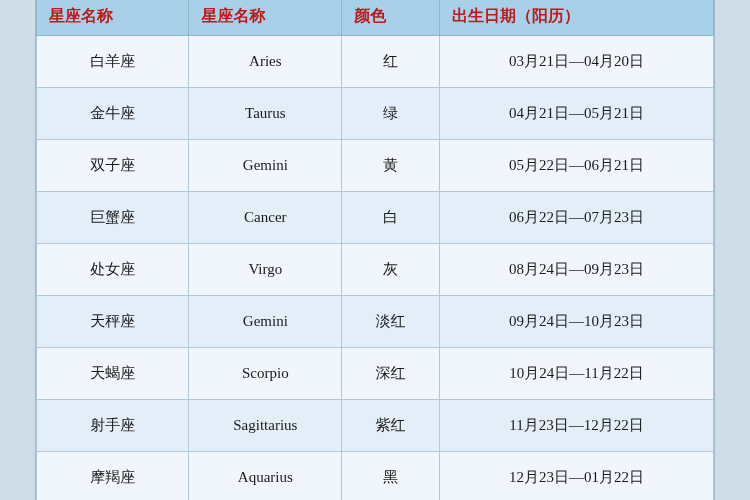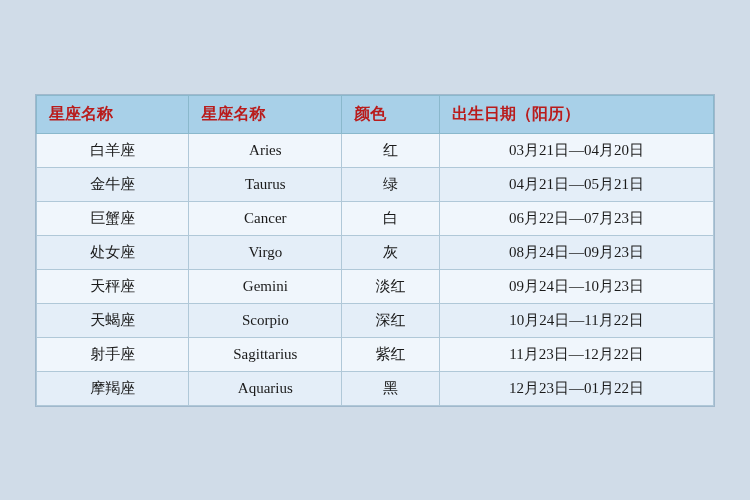--- a/index.html
+++ b/index.html
@@ -45,21 +45,21 @@
     tbody tr {
       background-color: #f0f6fc;
     }
 
     tbody tr:nth-child(even) {
       background-color: #e4eef8;
     }
 
     tbody td {
       border: 1px solid #b0c8d8;
-      padding: 7px 12px;
+      padding: 16px 12px;
       text-align: center;
       font-size: 15px;
       color: #1a1a1a;
     }
 
     tbody td:first-child {
       color: #1a1a1a;
     }
 
     tbody td:nth-child(2) {
@@ -84,20 +84,26 @@
           <td>白羊座</td>
           <td>Aries</td>
           <td>红</td>
           <td>03月21日—04月20日</td>
         </tr>
         <tr>
           <td>金牛座</td>
           <td>Taurus</td>
           <td>绿</td>
           <td>04月21日—05月21日</td>
+        </tr>
+        <tr>
+          <td>双子座</td>
+          <td>Gemini</td>
+          <td>黄</td>
+          <td>05月22日—06月21日</td>
         </tr>
         <tr>
           <td>巨蟹座</td>
           <td>Cancer</td>
           <td>白</td>
           <td>06月22日—07月23日</td>
         </tr>
         <tr>
           <td>处女座</td>
           <td>Virgo</td>

